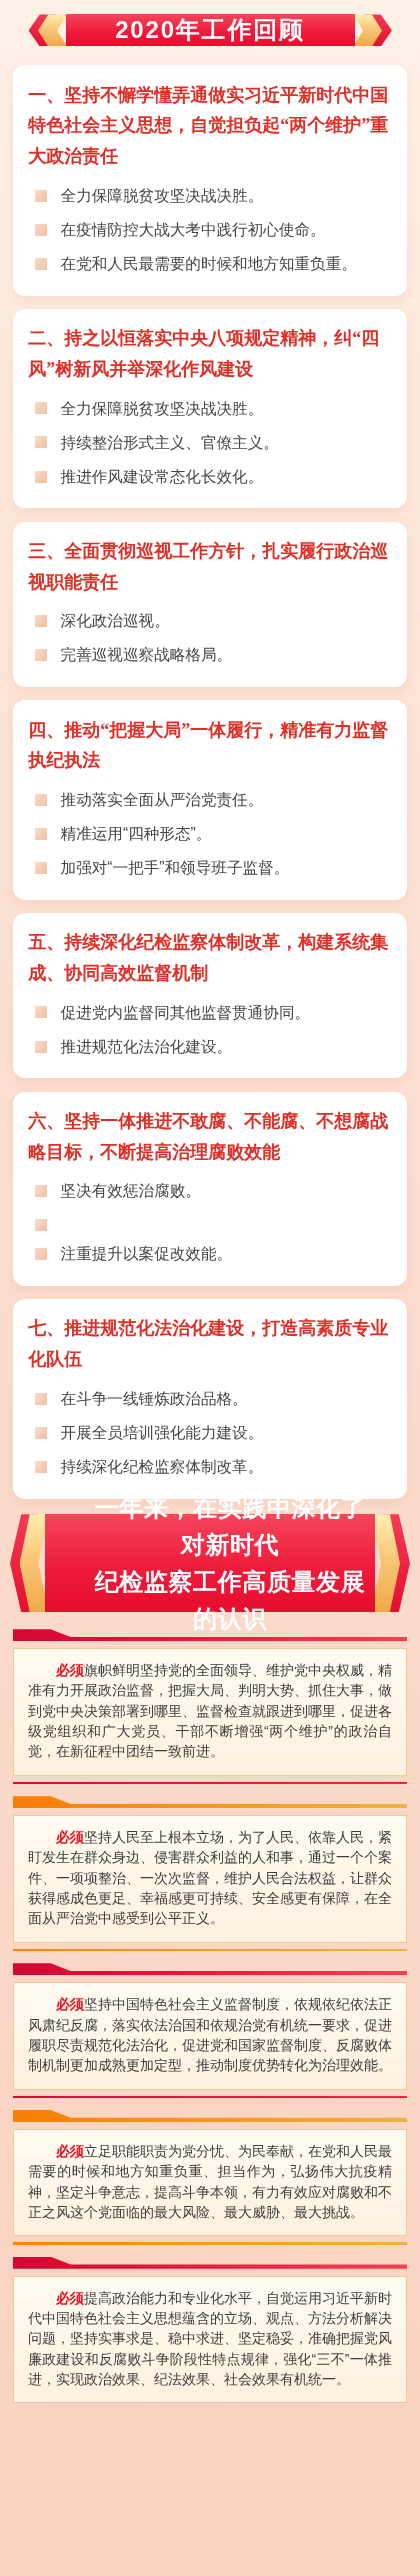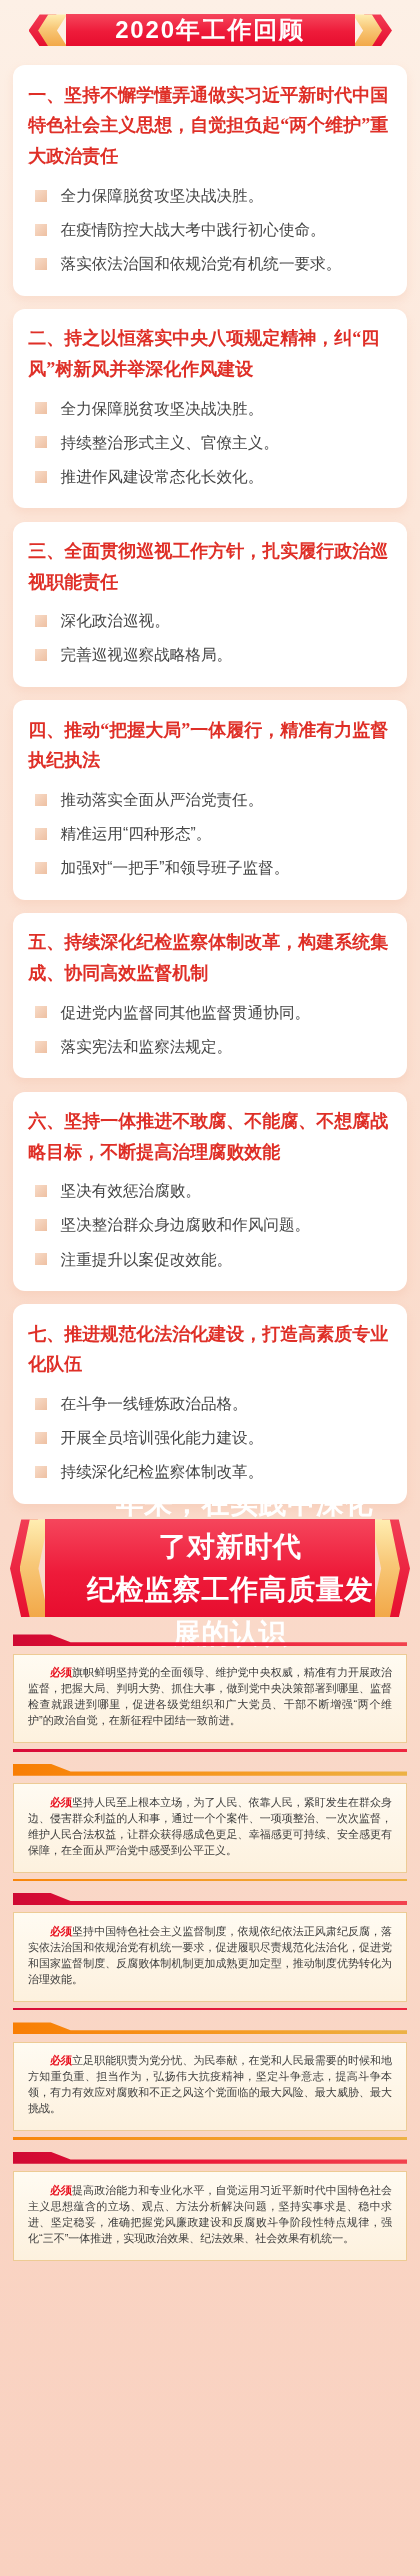--- a/index.html
+++ b/index.html
@@ -18,41 +18,41 @@
     clip-path:polygon(100% 0,40% 0,0 50%,40% 100%,100% 100%,60% 50%);}
   .b-gold{width:29px;background:linear-gradient(180deg,#ffeeb2 0%,#f8c878 45%,#f2a848 100%);
     clip-path:polygon(100% 0,35% 0,0 50%,35% 100%,100% 100%,65% 50%);}
   .b-tip.left{left:0;} .b-gold.left{left:9.6px;}
   .b-tip.right{right:0;transform:scaleX(-1);} .b-gold.right{right:9.6px;transform:scaleX(-1);}
   .b-body{position:absolute;top:0;bottom:0;left:37px;right:37px;
     background:linear-gradient(180deg,#f5465c 0%,#ee1b3a 55%,#e70d2e 100%);
     display:flex;flex-direction:column;align-items:center;justify-content:center;
     color:#ffffff;font-weight:bold;text-align:center;}
   .b1 .b-body{font-size:24px;letter-spacing:1.8px;}
-  .b2 .b-body{left:35px;right:35px;font-size:28px;line-height:1.55;letter-spacing:0.6px;padding-left:40px;}
+  .b2 .b-body{left:35px;right:35px;font-size:24px;line-height:1.55;letter-spacing:0.6px;padding-left:40px;}
   
   .sec-card{margin:0 12.6px 13.2px;background:#ffffff;border-radius:12px;
     padding:14.4px 15.6px 8.4px;box-shadow:0 4.8px 9.6px rgba(238,160,130,0.18);}
   .sec-title{font-family:Liberation Serif, serif;font-weight:bold;
     color:#df2f27;font-size:18px;line-height:1.7;}
   .sec-items{margin-top:13.2px;}
   .sec-item{display:flex;align-items:flex-start;margin-bottom:12px;}
   .bullet{flex:none;width:12px;height:12px;margin:4.8px 13.2px 0 7.2px;
     background:linear-gradient(135deg,#f8dcc9 0%,#eec0a2 100%);}
   .sec-item-text{font-size:15.6px;line-height:1.42;color:#454545;font-weight:500;}
   
   .pblock{margin-bottom:12px;}
   .ribbon{height:12px;margin:0 12.6px;
     clip-path:polygon(0 0,38px 0,58px 65%,100% 65%,100% 100%,0 100%);}
   .ribbon.red{background:linear-gradient(90deg,#cf0a33 0%,#ea1034 35%,#f2434e 100%);}
   .ribbon.orange{background:linear-gradient(90deg,#f87e04 0%,#f59a22 55%,#ecb245 100%);}
   .pcard{margin:7.2px 12.6px 0;border:1.2px solid #edcb94;
     background:linear-gradient(180deg,#fffbf2 0%,#fdf1de 100%);
     padding:10.8px 14.4px 13.2px;}
-  .pcard p{margin:0;font-size:11px;line-height:1.45;color:#3d3d3d;
+  .pcard p{margin:0;font-size:14px;line-height:1.45;color:#3d3d3d;
     text-align:justify;text-indent:2em;font-weight:500;}
   .must{color:#e8101e;font-weight:bold;}
   .pline{height:2.4px;margin:6px 12.6px 0;}
   .pline.red{background:linear-gradient(90deg,#d80b38 0%,#ee2740 100%);}
   .pline.orange{background:linear-gradient(90deg,#f8850a 0%,#edb245 100%);}
 </style>
 </head>
 <body>
 
 <div class="banner-wrap b1">
@@ -70,21 +70,21 @@
     <div class="sec-item">
         <span class="bullet"></span>
         <span class="sec-item-text">全力保障脱贫攻坚决战决胜。</span>
       </div>
     <div class="sec-item">
         <span class="bullet"></span>
         <span class="sec-item-text">在疫情防控大战大考中践行初心使命。</span>
       </div>
     <div class="sec-item">
         <span class="bullet"></span>
-        <span class="sec-item-text">落实依法治国和依规治党有机统一要求。</span>
+        <span class="sec-item-text">在党和人民最需要的时候和地方知重负重。</span>
       </div>
   </div>
 </div>
 
 <div class="sec-card">
   <div class="sec-title">二、持之以恒落实中央八项规定精神，纠“四风”树新风并举深化作风建设</div>
   <div class="sec-items">
     <div class="sec-item">
         <span class="bullet"></span>
         <span class="sec-item-text">全力保障脱贫攻坚决战决胜。</span>
@@ -134,35 +134,34 @@
 
 <div class="sec-card">
   <div class="sec-title">五、持续深化纪检监察体制改革，构建系统集成、协同高效监督机制</div>
   <div class="sec-items">
     <div class="sec-item">
         <span class="bullet"></span>
         <span class="sec-item-text">促进党内监督同其他监督贯通协同。</span>
       </div>
     <div class="sec-item">
         <span class="bullet"></span>
-        <span class="sec-item-text">落实宪法和监察法规定。</span>
+        <span class="sec-item-text">推进规范化法治化建设。</span>
       </div>
   </div>
 </div>
 
 <div class="sec-card">
   <div class="sec-title">六、坚持一体推进不敢腐、不能腐、不想腐战略目标，不断提高治理腐败效能</div>
   <div class="sec-items">
     <div class="sec-item">
         <span class="bullet"></span>
         <span class="sec-item-text">坚决有效惩治腐败。</span>
       </div>
     <div class="sec-item">
         <span class="bullet"></span>
-        <span class="sec-item-text">坚决整治群众身边腐败和作风问题。</span>
       </div>
     <div class="sec-item">
         <span class="bullet"></span>
         <span class="sec-item-text">注重提升以案促改效能。</span>
       </div>
   </div>
 </div>
 
 <div class="sec-card">
   <div class="sec-title">七、推进规范化法治化建设，打造高素质专业化队伍</div>

